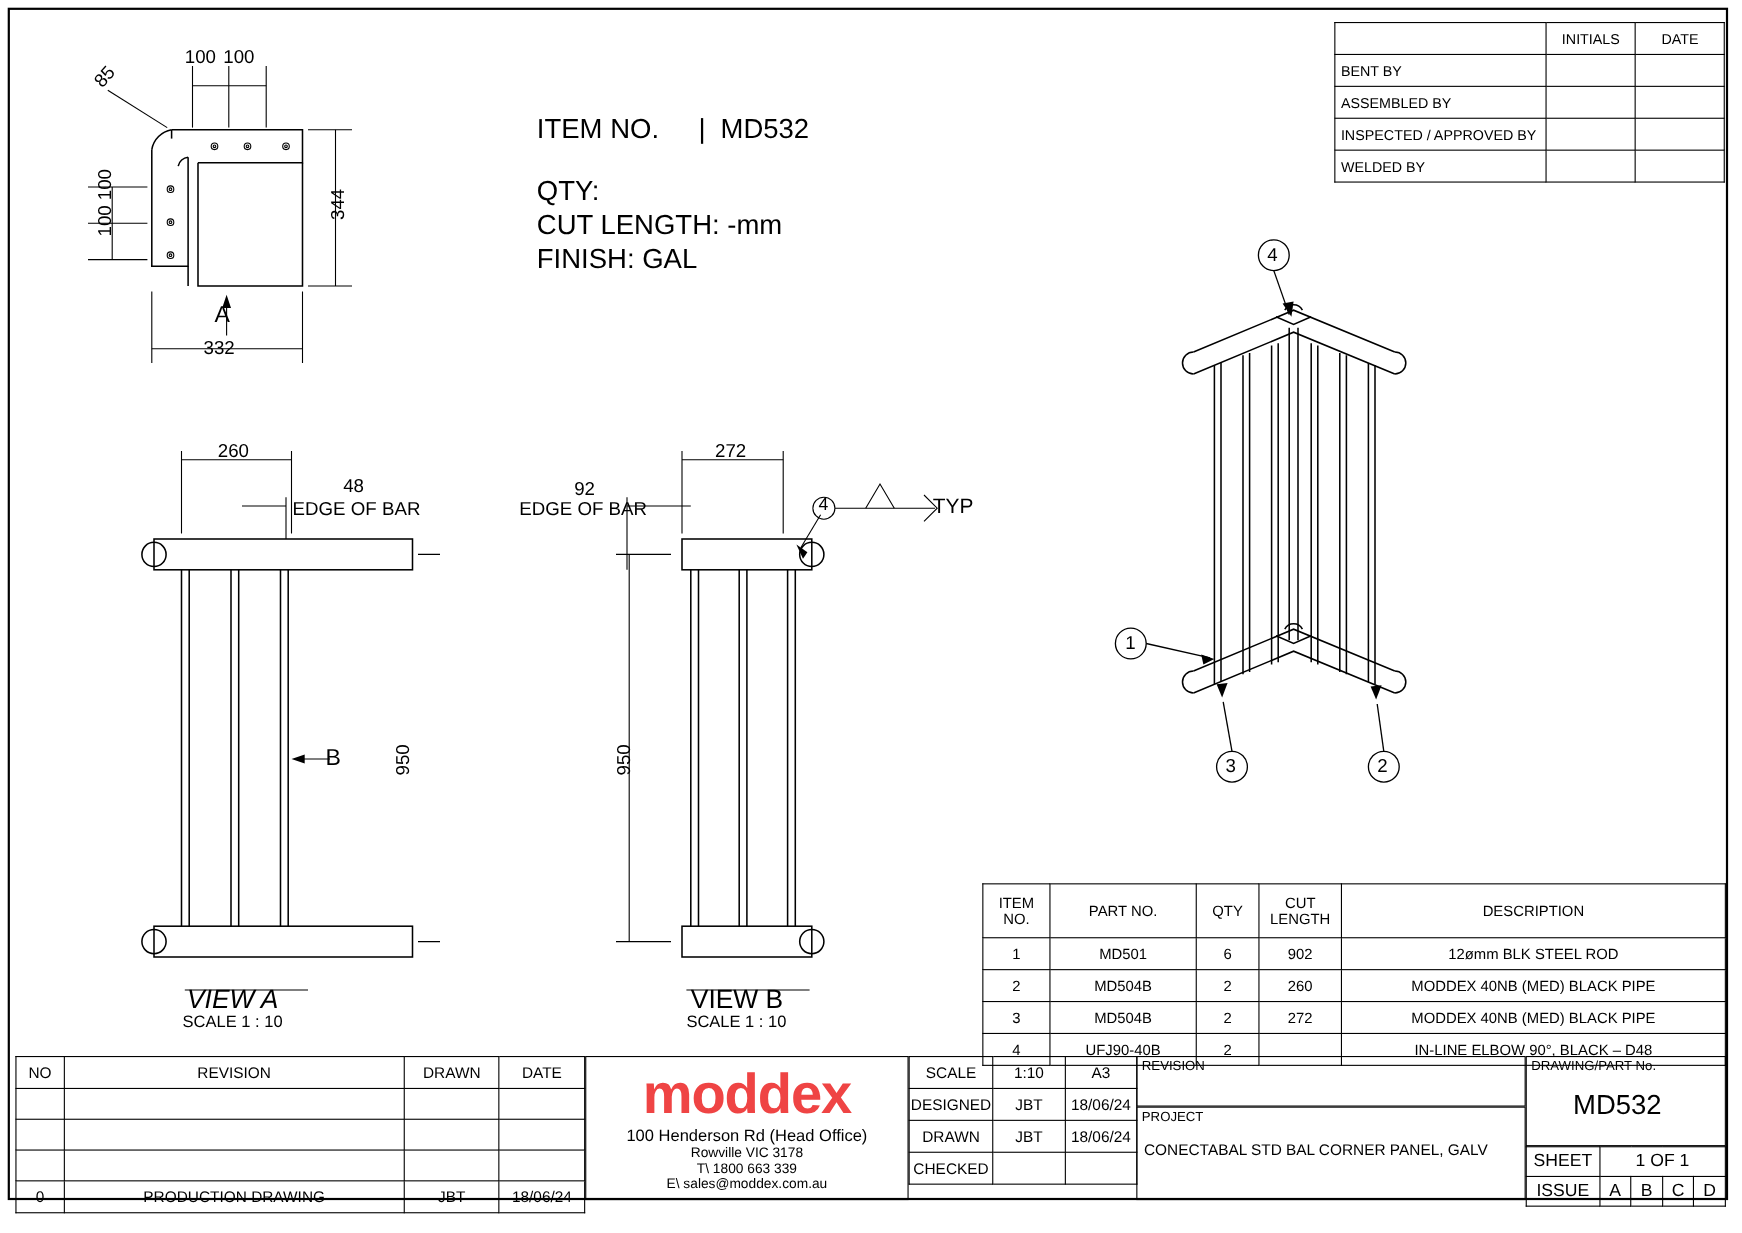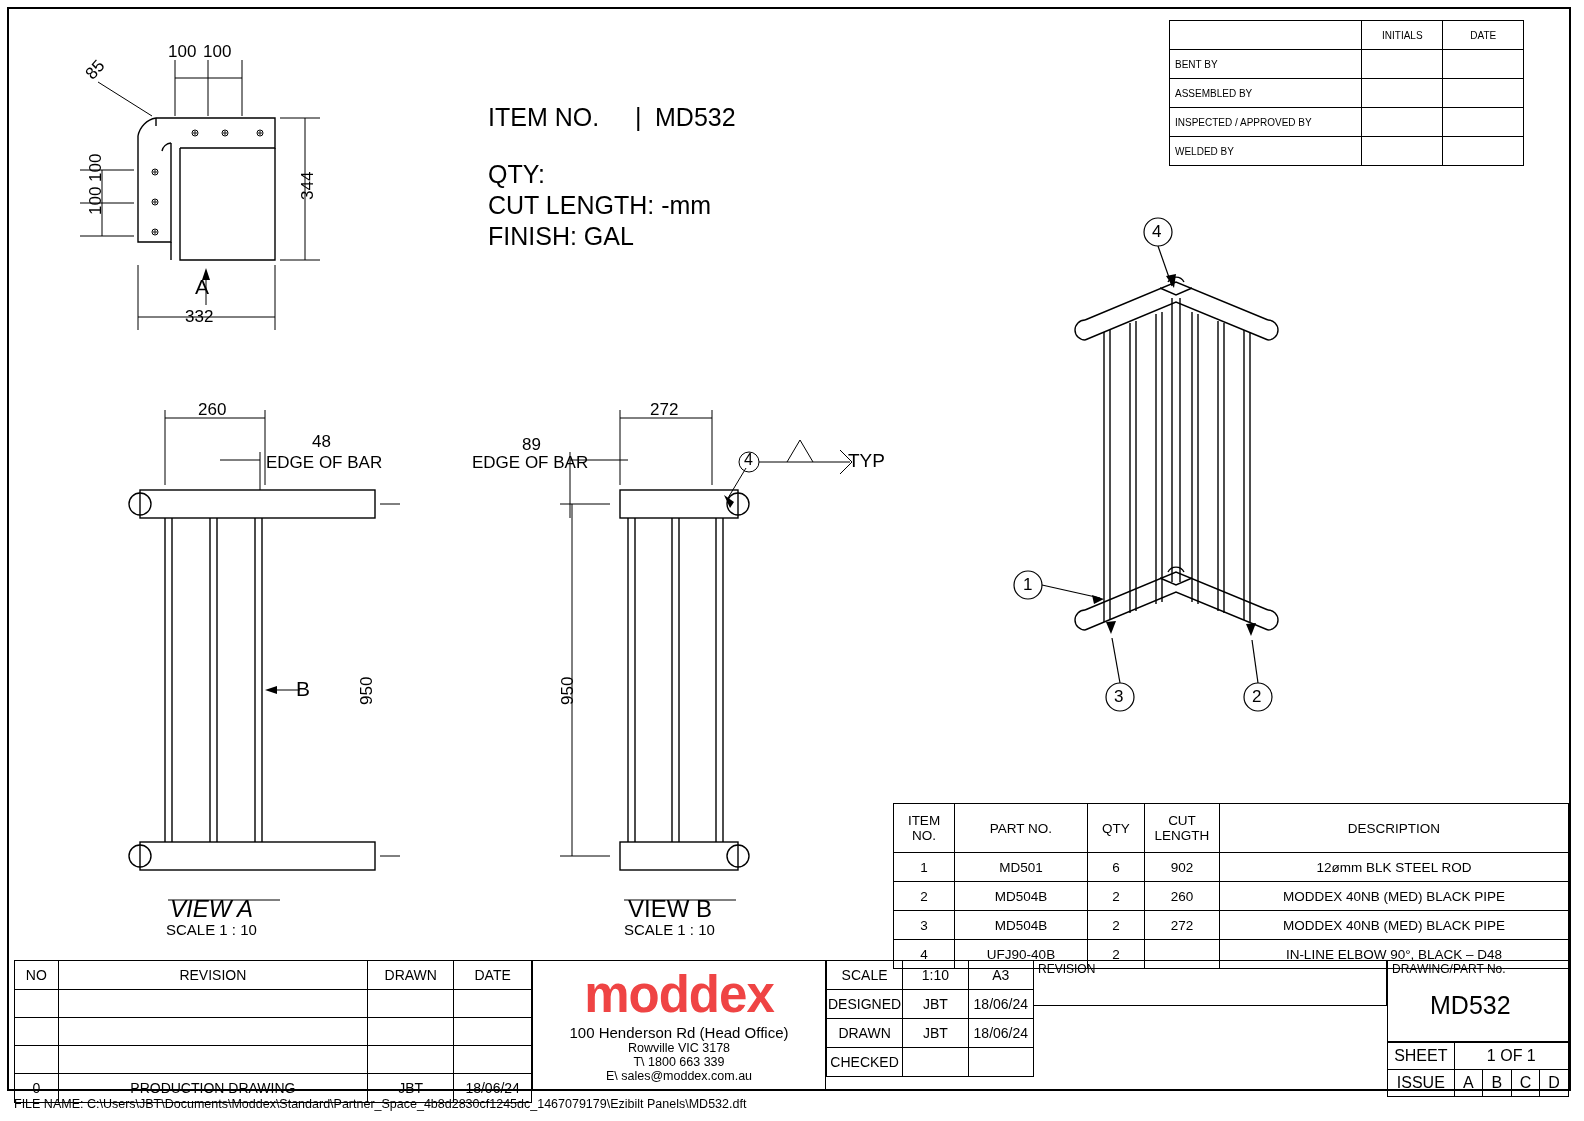--- a/index.html
+++ b/index.html
@@ -95,21 +95,21 @@
   <div class="txt dim" style="left:185px;top:307px;">332</div>
   <div class="txt" style="left:195px;top:275px;font-size:21px;">A</div>
 
   <div class="txt bigtxt" style="left:488px;top:103px;">ITEM NO.</div>
   <div class="txt bigtxt" style="left:635px;top:103px;">|</div>
   <div class="txt bigtxt" style="left:655px;top:103px;">MD532</div>
   <div class="txt bigtxt" style="left:488px;top:160px;">QTY:</div>
   <div class="txt bigtxt" style="left:488px;top:191px;">CUT LENGTH: -mm</div>
   <div class="txt bigtxt" style="left:488px;top:222px;">FINISH: GAL</div>
 
-  <table class="abs" style="left:1169px;top:20px;width:355px;font-size:10px;">
+  <table class="abs" style="left:1213px;top:20px;width:355px;font-size:13px;">
     <tbody>
         <tr>
       <td style="width:195px;height:26px;"></td>
       <td class="ctr" style="width:80px;">INITIALS</td>
       <td class="ctr" style="width:80px;">DATE</td>
     </tr>
     <tr>
       <td class="lft" style="height:26px;margin-left:44px;">BENT BY</td>
       <td></td>
       <td></td>
@@ -212,21 +212,21 @@
       <line x1="290" y1="72" x2="350" y2="72"></line>
       <polyline points="340,60 352,72 340,84" fill="none"></polyline>
 
       <line x1="124" y1="510" x2="236" y2="510"></line>
     </g>
     <g fill="#000">
         <polygon points="224,105 234,112 230,118"></polygon>
       </g>
   </svg>
   <div class="txt dim" style="left:650px;top:400px;">272</div>
-  <div class="txt dim" style="left:522px;top:435px;">89</div>
+  <div class="txt dim" style="left:522px;top:435px;">92</div>
   <div class="txt dim" style="left:472px;top:453px;">EDGE OF BAR</div>
   <div class="txt dim vlabel" style="left:558px;top:705px;">950</div>
   <div class="txt" style="left:744px;top:451px;font-size:16px;">4</div>
   <div class="txt" style="left:848px;top:450px;font-size:19px;">TYP</div>
   <div class="txt" style="left:628px;top:895px;font-size:24px;">VIEW B</div>
   <div class="txt" style="left:624px;top:921px;font-size:15px;">SCALE    1 : 10</div>
 
   <svg class="abs" style="left:1000px;top:210px;" width="360" height="520">
     <g stroke="#000" fill="none" stroke-width="1.4">
 
@@ -392,20 +392,24 @@
       <td class="ctr"></td>
       <td class="ctr"></td>
     </tr>
   </tbody>
     </table>
 
   <div class="abs" style="left:1033px;top:960px;width:354px;height:46px;border:1px solid #000;box-sizing:border-box;">
     <div class="txt" style="left:4px;top:1px;font-size:12px;">REVISION</div>
     <div class="txt" style="left:10px;top:20px;font-size:14px;"></div>
   </div>
+  <div class="abs" style="left:1033px;top:1006px;width:354px;height:85px;border:1px solid #000;box-sizing:border-box;">
+    <div class="txt" style="left:4px;top:1px;font-size:12px;">PROJECT</div>
+    <div class="txt" style="left:6px;top:30px;font-size:14px;">CONECTABAL STD BAL CORNER PANEL, GALV</div>
+  </div>
 
   <div class="abs" style="left:1387px;top:960px;width:182px;height:82px;border:1px solid #000;box-sizing:border-box;">
     <div class="txt" style="left:4px;top:1px;font-size:12px;">DRAWING/PART No.</div>
     <div class="txt" style="left:42px;top:30px;font-size:25px;">MD532</div>
   </div>
 
   <table class="abs" style="left:1387px;top:1042px;width:182px;font-size:16px;">
     <tbody>
         <tr>
       <td class="ctr" style="width:66px;height:24px;">SHEET</td>
@@ -414,15 +418,14 @@
     <tr>
       <td class="ctr" style="height:24px;">ISSUE</td>
       <td class="ctr" style="width:29px;">A</td>
       <td class="ctr" style="width:29px;">B</td>
       <td class="ctr" style="width:29px;">C</td>
       <td class="ctr" style="width:29px;">D</td>
     </tr>
   </tbody>
     </table>
 
-  <div class="txt" style="left:14px;top:1097px;font-size:12.5px;">FILE NAME: C:\Users\JBT\Documents\Moddex\Standard\Partner_Space_4b8d2830cf1245dc_1467079179\Ezibilt Panels\MD532.dft</div>
 
 </div>
 
 </body></html>

